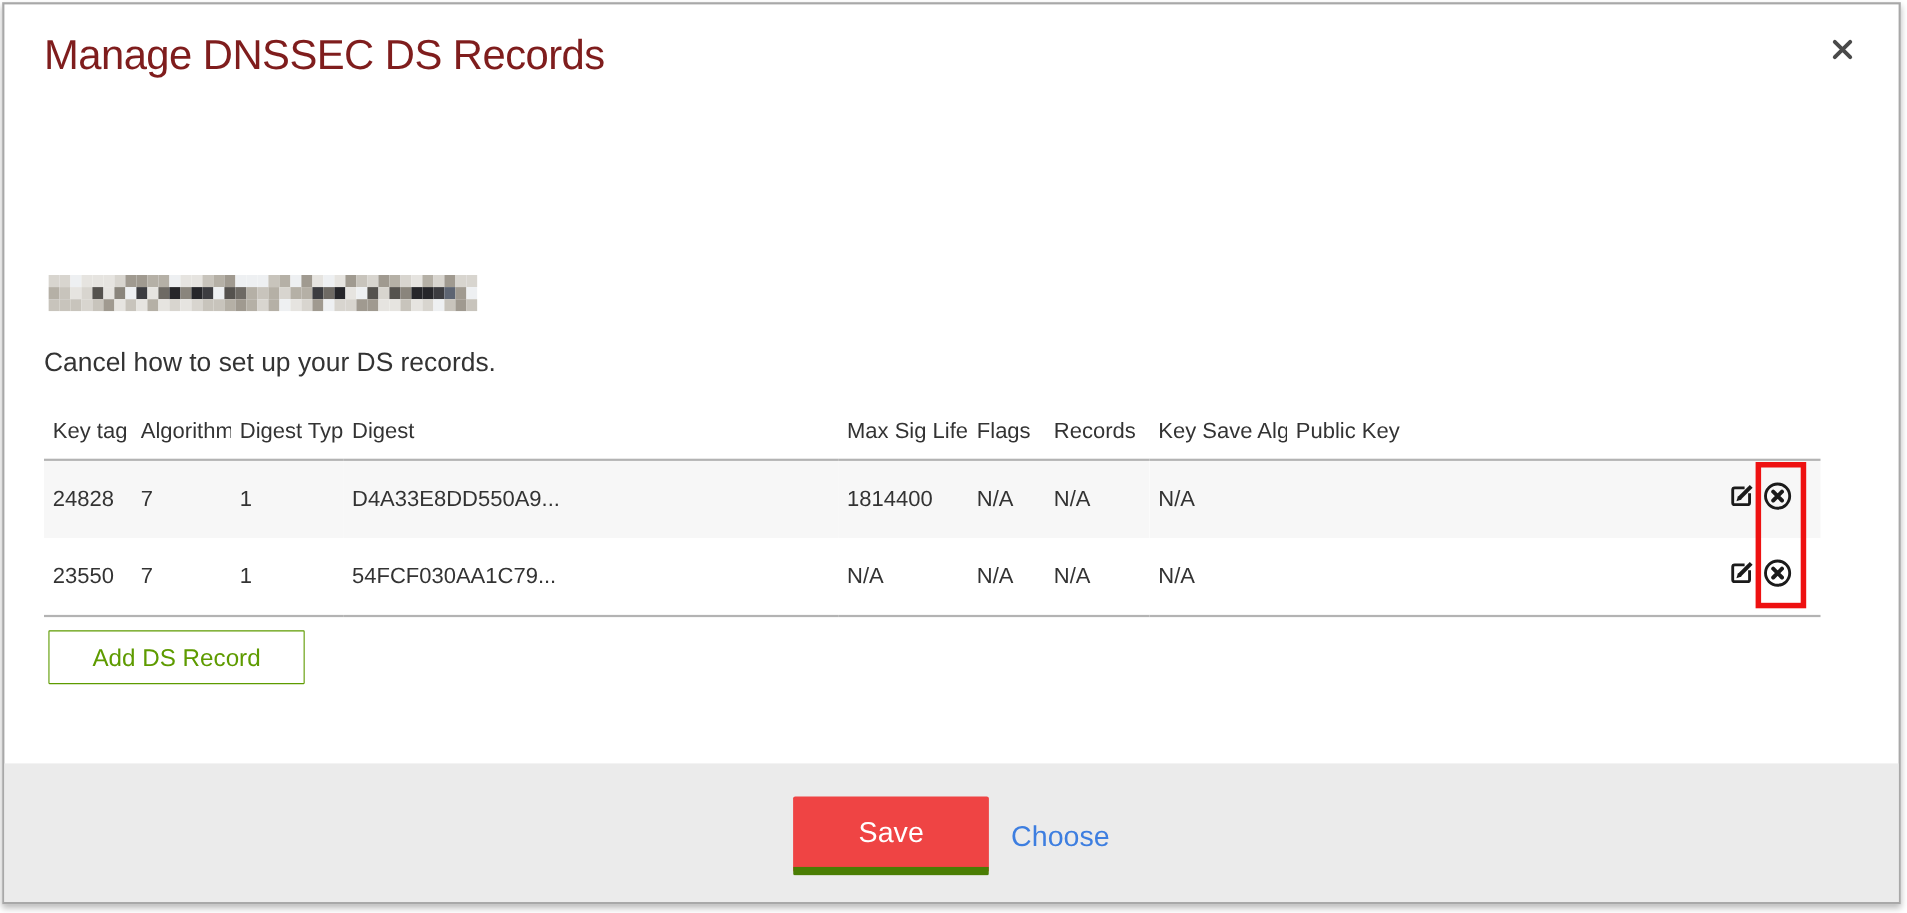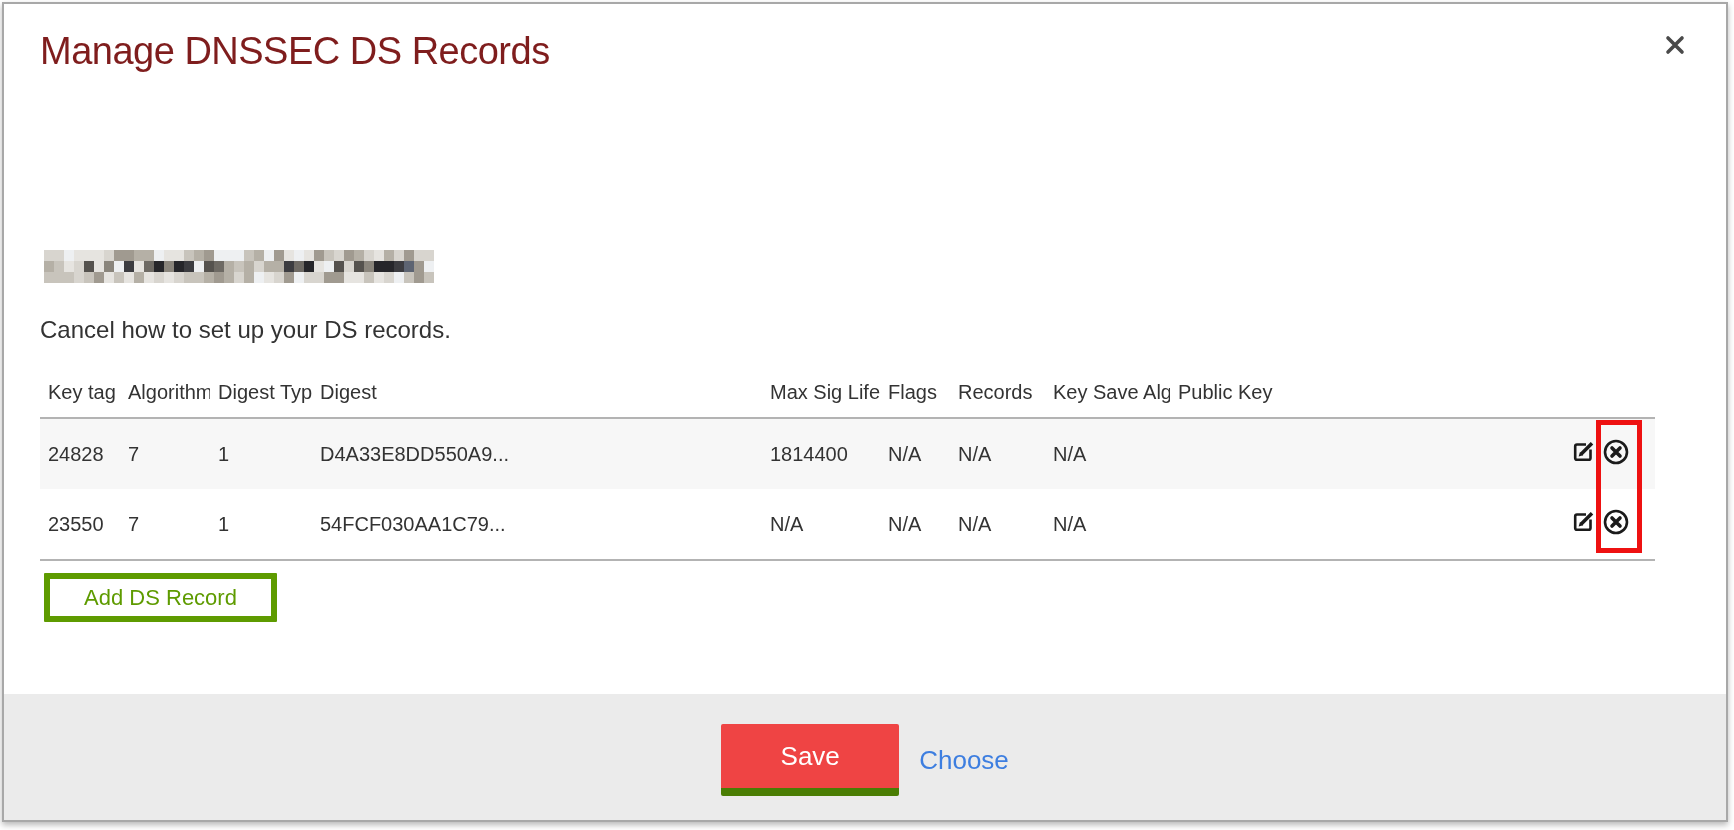--- a/index.html
+++ b/index.html
@@ -53,21 +53,21 @@
   .ds-table th:nth-child(6),  .ds-table td:nth-child(6)  { width: 70px; }
   .ds-table th:nth-child(7),  .ds-table td:nth-child(7)  { width: 95px; }
   .ds-table th:nth-child(8),  .ds-table td:nth-child(8)  { width: 125px; }
   .ds-table th:nth-child(9),  .ds-table td:nth-child(9)  { width: 380px; }
   .ds-table td.actions { text-align: right; padding-right: 25px; }
   .icon-btn { display: inline-block; vertical-align: middle; cursor: pointer; }
   .icon-btn + .icon-btn { margin-left: 6px; }
 
   .add-btn {
     position: absolute; left: 40px; top: 569px; width: 233px; height: 49px;
-    background: #fff; border: 6px solid #f97316; color: #5e9b00;
+    background: #fff; border: 1px solid #f97316; color: #5e9b00;
     font-size: 22px; font-family: "Liberation Sans", sans-serif;
     cursor: pointer; border-radius: 1px;
   }
 
   .footer {
     position: absolute; left: 0; right: 0; top: 690px; bottom: 0;
     background: #ebebeb;
     display: flex; align-items: center; justify-content: center; gap: 20px;
     padding-top: 6px;
   }

